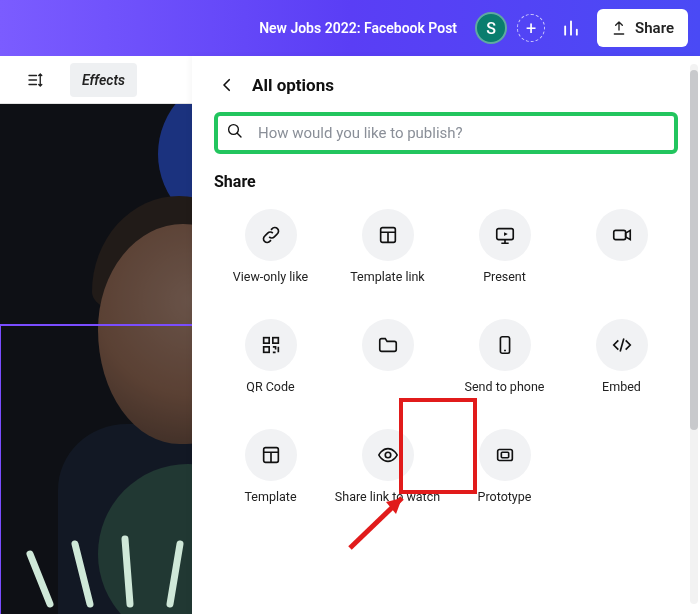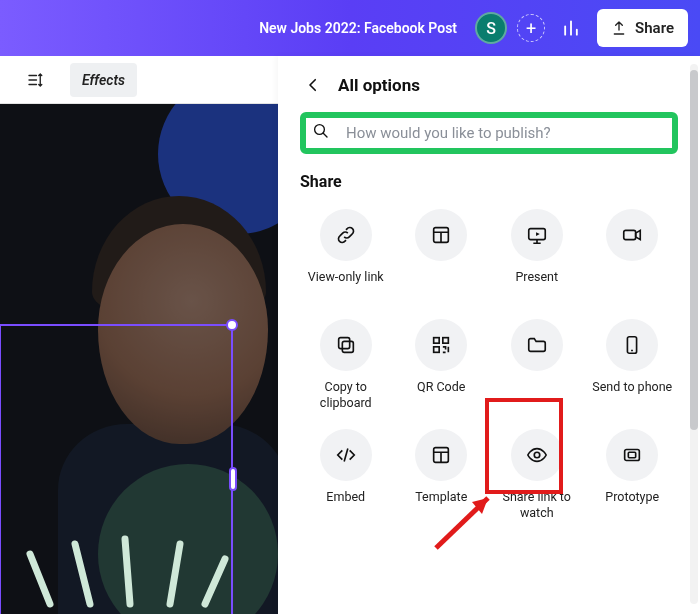--- a/index.html
+++ b/index.html
@@ -32,28 +32,28 @@
 
   
   .selection { position:absolute; left:-1px; top:220px; width:234px; height:310px; border:2px solid #7a4dff; }
   .handle { position:absolute; width:12px; height:12px; border-radius:50%; background:#fff; border:2px solid #7a4dff; }
   .h-tr { top:-7px; right:-7px; }
   .h-mid { top:50%; right:-6px; width:8px;height:24px; border-radius:5px; transform:translateY(-50%);}
 
   .rays line { stroke:#cfe8d8; stroke-width:7; stroke-linecap:round; }
 
   
-  .panel { position:absolute; top:56px; right:0; width:422px; height:558px; background:#fff; box-shadow:-2px 0 6px rgba(0,0,0,0.04); }
+  .panel { position:absolute; top:56px; right:0; width:508px; height:558px; background:#fff; box-shadow:-2px 0 6px rgba(0,0,0,0.04); }
   .panel-inner { padding: 16px 22px 0 22px; height:100%; overflow-y:auto; }
   .panel-head { display:flex; align-items:center; gap:12px; margin-bottom:14px; }
   .back-btn { width:26px;height:26px;display:flex;align-items:center;justify-content:center;cursor:pointer;color:#222; }
   .panel-title { font-weight:700; font-size:17px; color:#111; }
 
   .search { position:relative; margin-bottom:18px; }
-  .search input { width:100%; height:42px; border:6px solid #22c55e; border-radius:6px; padding:0 12px 0 40px; font-size:15px; color:#111; outline:none; }
+  .search input { width:100%; height:42px; border:4px solid #22c55e; border-radius:6px; padding:0 12px 0 40px; font-size:15px; color:#111; outline:none; }
   .search input::placeholder { color:#8a8f98; }
   .search .s-icon { position:absolute; left:12px; top:50%; transform:translateY(-50%); color:#333; }
 
   .section-label { font-weight:700; font-size:16px; color:#111; margin-bottom:14px; }
 
   .grid { display:grid; grid-template-columns: repeat(4, 1fr); gap: 10px 4px; }
   .opt { display:flex; flex-direction:column; align-items:center; text-align:center; cursor:pointer; padding:4px 0; }
   .opt .circle { width:52px; height:52px; border-radius:50%; background:#f1f2f4; display:flex; align-items:center; justify-content:center; margin-bottom:8px; }
   .opt .lbl { font-size:12.5px; color:#222; line-height:1.25; min-height:32px; }
   .opt svg { width:22px; height:22px; stroke:#111; stroke-width:1.8; fill:none; }
@@ -150,56 +150,48 @@
 
       <div class="section-label">Share</div>
 
       <div class="grid" id="options-grid">
           <div class="opt">
             <div class="circle">
               <svg viewBox="0 0 24 24">
                 <path d="M10 14a4 4 0 005.6 0l3-3a4 4 0 10-5.6-5.6l-1 1M14 10a4 4 0 00-5.6 0l-3 3a4 4 0 105.6 5.6l1-1"></path>
               </svg>
             </div>
-            <div class="lbl">View-only link</div>
+            <div class="lbl">View-only like</div>
           </div>
           <div class="opt">
             <div class="circle">
               <svg viewBox="0 0 24 24">
                 <rect x="4" y="4" width="16" height="16" rx="2"></rect>
                 <path d="M4 9h16M12 9v11"></path>
               </svg>
             </div>
+            <div class="lbl">Template link</div>
           </div>
           <div class="opt">
             <div class="circle">
               <svg viewBox="0 0 24 24">
                 <rect x="3" y="5" width="18" height="12" rx="2"></rect>
                 <path d="M11 9l4 2-4 2z" fill="#111" stroke="none"></path>
                 <path d="M8 21h8M12 17v4"></path>
               </svg>
             </div>
             <div class="lbl">Present</div>
           </div>
           <div class="opt">
             <div class="circle">
               <svg viewBox="0 0 24 24">
                 <rect x="3" y="7" width="13" height="10" rx="2"></rect>
                 <path d="M16 10l5-3v10l-5-3z"></path>
               </svg>
             </div>
-          </div>
-          <div class="opt">
-            <div class="circle">
-              <svg viewBox="0 0 24 24">
-                <rect x="8" y="8" width="12" height="12" rx="2"></rect>
-                <rect x="4" y="4" width="12" height="12" rx="2"></rect>
-              </svg>
-            </div>
-            <div class="lbl">Copy to clipboard</div>
           </div>
           <div class="opt">
             <div class="circle">
               <svg viewBox="0 0 24 24">
                 <rect x="4" y="4" width="6" height="6"></rect>
                 <rect x="14" y="4" width="6" height="6"></rect>
                 <rect x="4" y="14" width="6" height="6"></rect>
                 <path d="M14 14h3v3M20 14v6M14 20h3"></path>
               </svg>
             </div>

